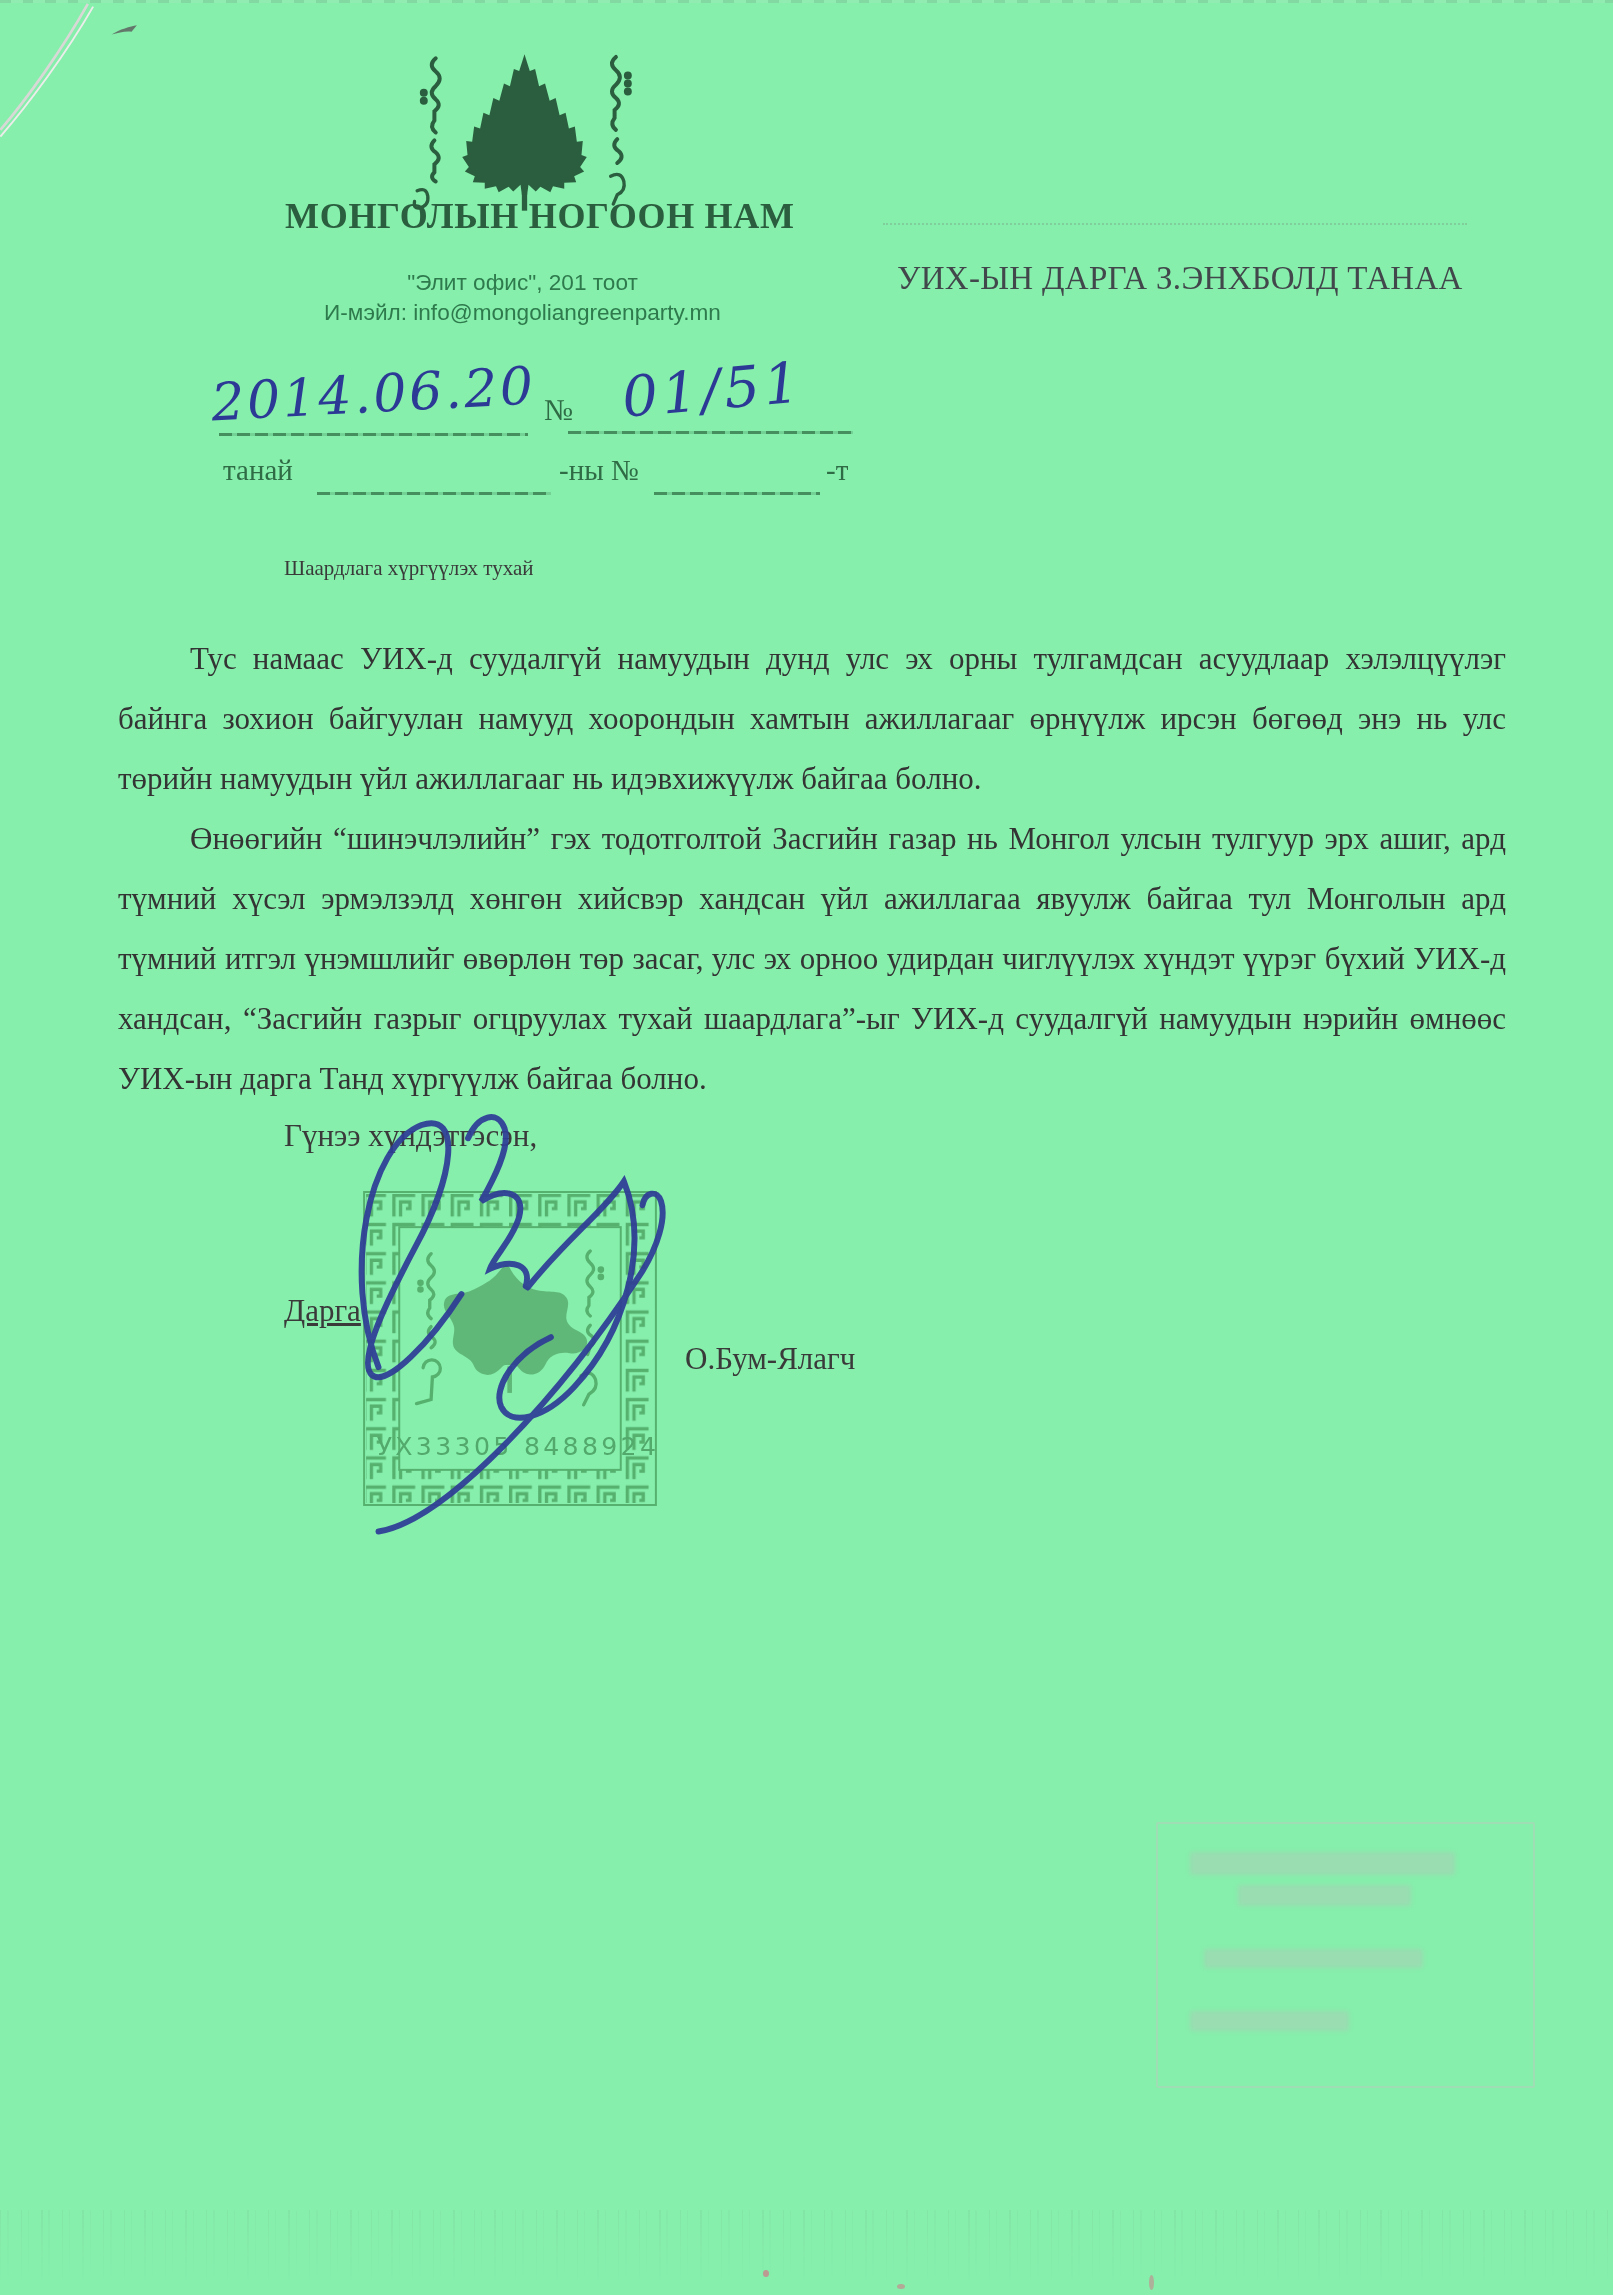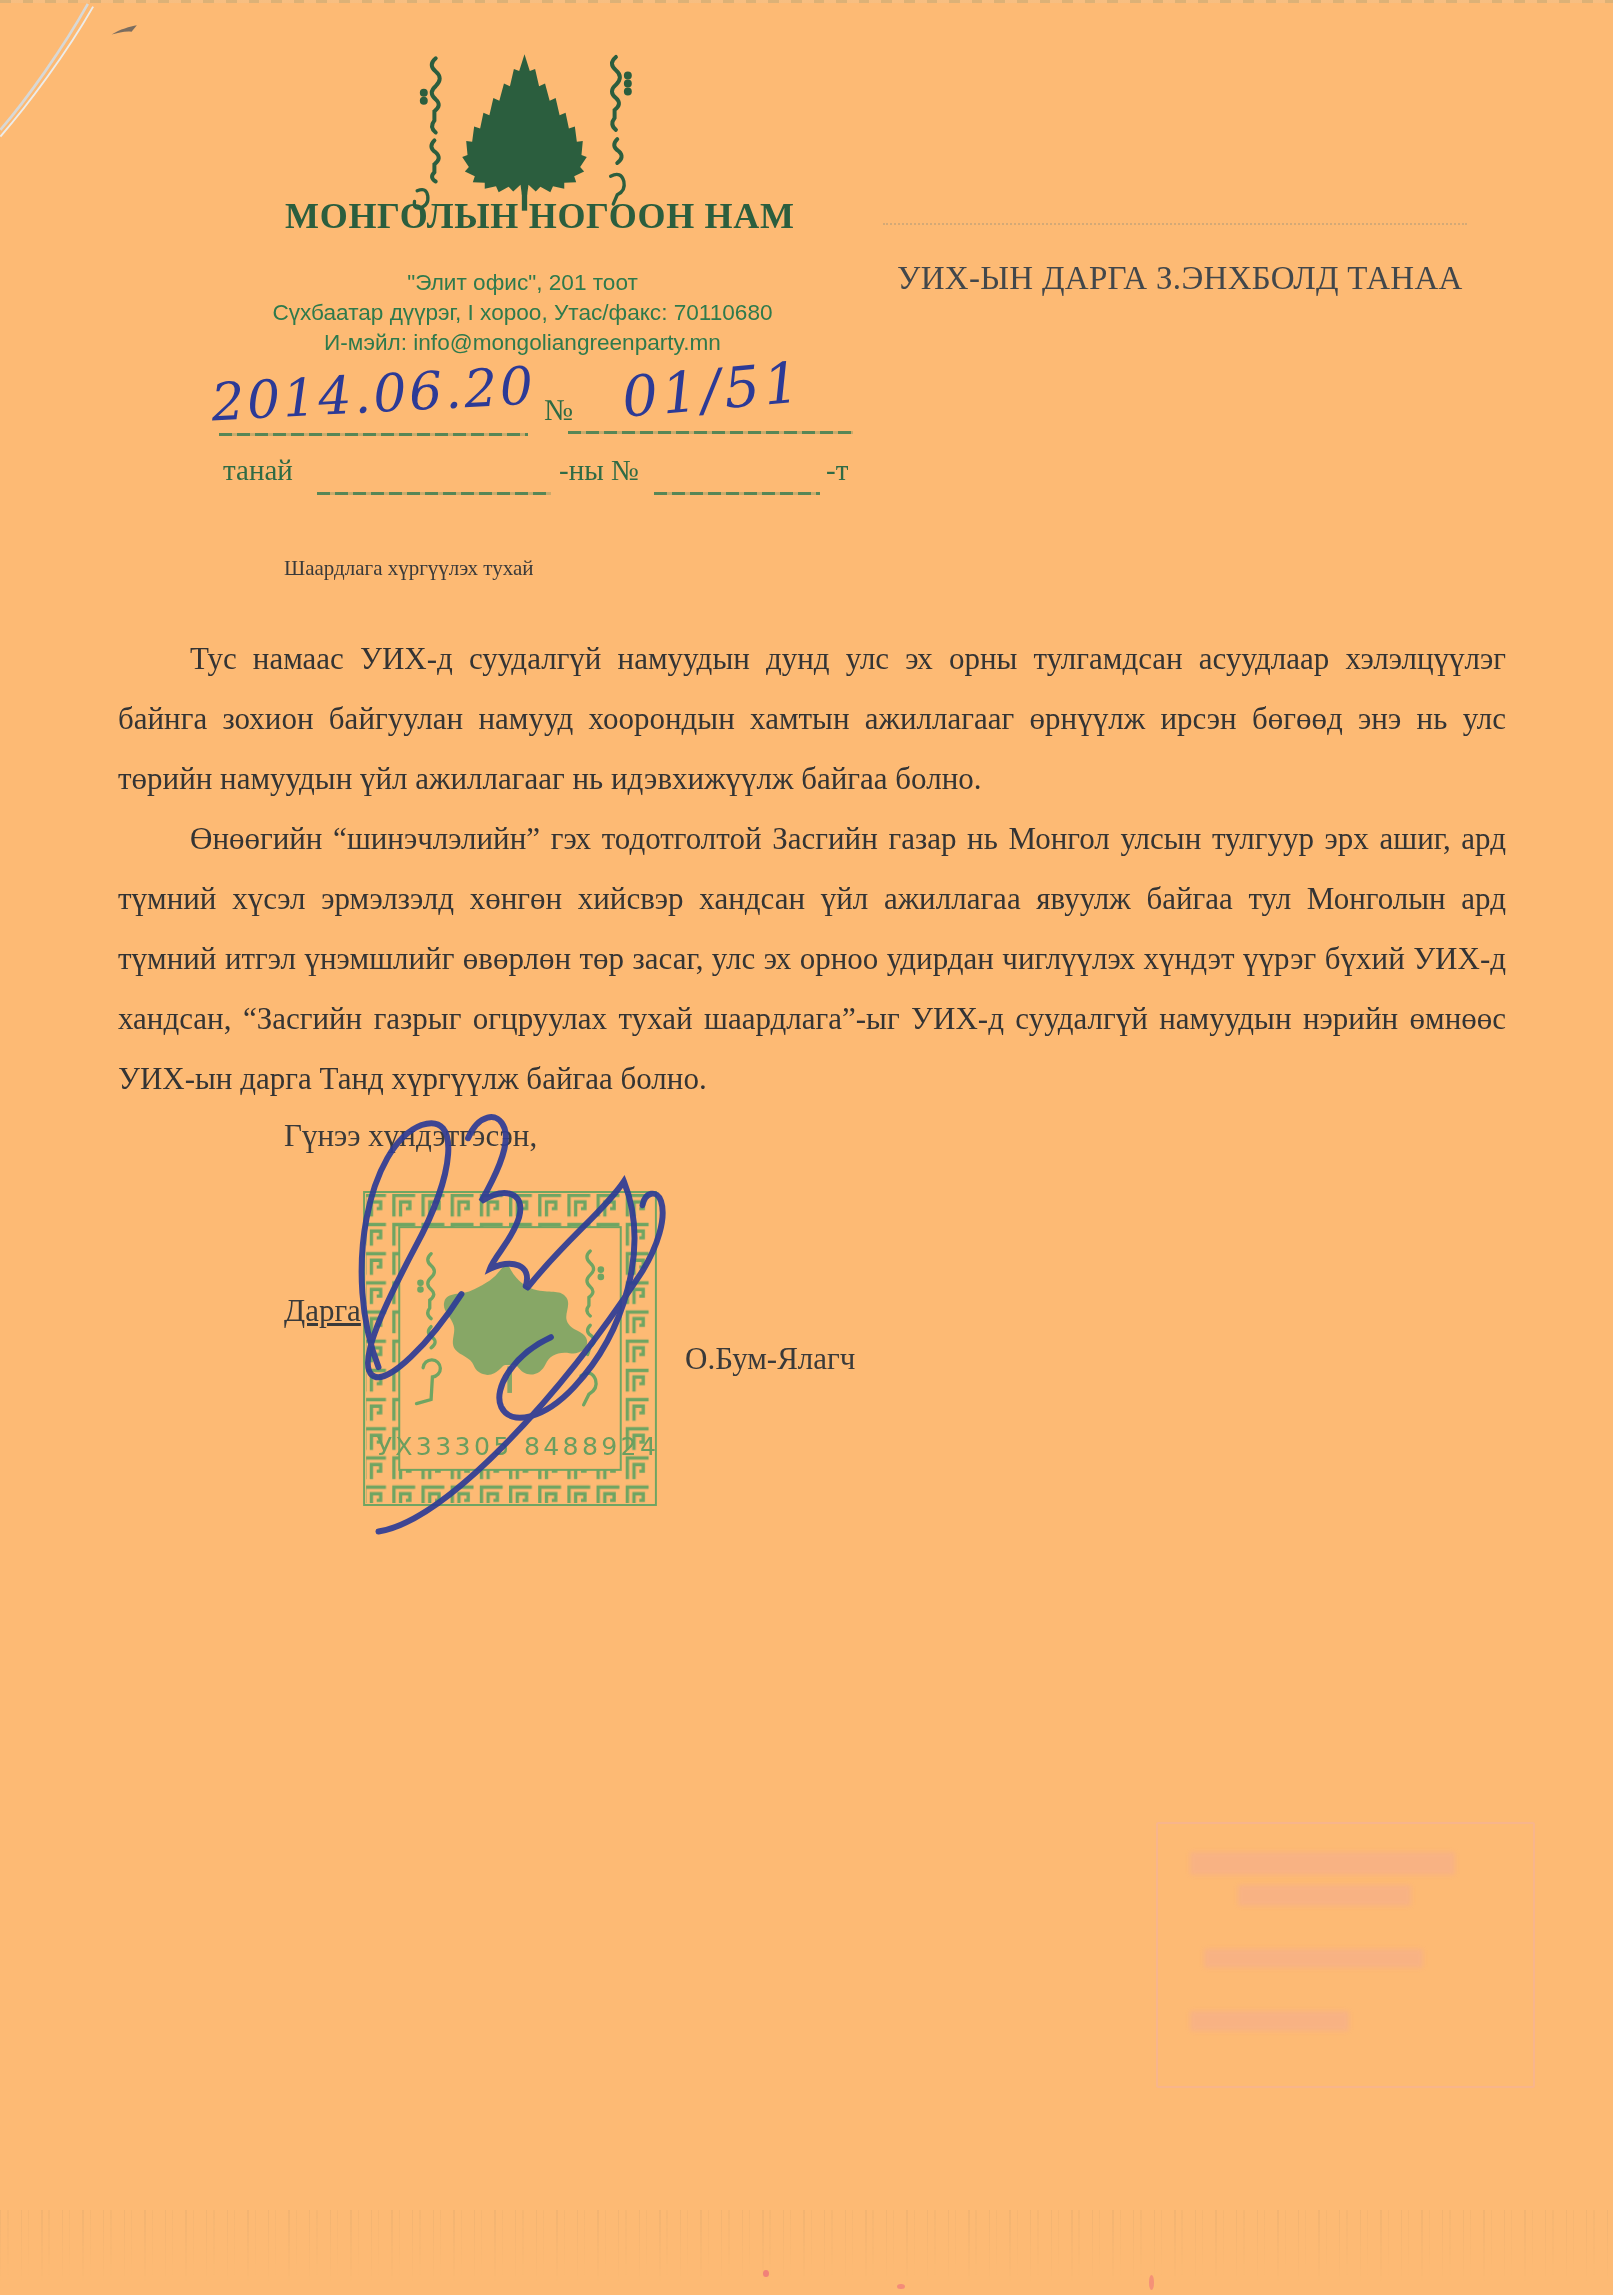--- a/index.html
+++ b/index.html
@@ -1,19 +1,19 @@
 <!DOCTYPE html>
 <html style="font-size:10.6px"><head>
 <meta charset="utf-8">
 <style>
   html,body{margin:0;padding:0;background:#e8e8e6;}
   .page{
     position:relative;
     width:1614px;height:2295px;
-    background:#fdba74;
+    background:#86efac;
     overflow:hidden;
     font-family:"Liberation Serif","DejaVu Serif",serif;
   }
   .abs{position:absolute;}
 
   
   .scan-top-edge{left:0;top:0;width:100%;height:3.3px;
     background:repeating-linear-gradient(90deg,rgba(120,150,128,.45) 0 10.6px,rgba(210,218,212,.25) 10.6px 22.6px);
     opacity:.55;}
   .corner-fold{left:0;top:0;}
@@ -102,21 +102,20 @@
         L108,172 L98,157 L106,154 L104,133 L113,134 L116,111 L125,114 L130,90 L139,94
         L145,68 L154,72 L161,46 L170,50 L176,24 L184,27 Z"></path>
       <rect x="188" y="212" width="8" height="26" fill="#2b5e3e"></rect>
     </g>
   </svg>
 
   <div class="abs party-name">МОНГОЛЫН НОГООН НАМ</div>
 
   <div class="abs addr">
     <div>"Элит офис", 201 тоот</div>
-    <div>Сүхбаатар дүүрэг, I хороо, Утас/факс: 70110680</div>
     <div>И-мэйл: info@mongoliangreenparty.mn</div>
   </div>
 
   <div class="abs recipient">УИХ-ЫН ДАРГА З.ЭНХБОЛД ТАНАА</div>
 
   <div class="abs hand hand-date">2014.06.20</div>
   <div class="abs num-sign">№</div>
   <div class="abs hand hand-no">01/51</div>
   <div class="abs gline" style="left:219px;top:433px;width:309px;"></div>
   <div class="abs gline" style="left:568px;top:431px;width:285px;"></div>

